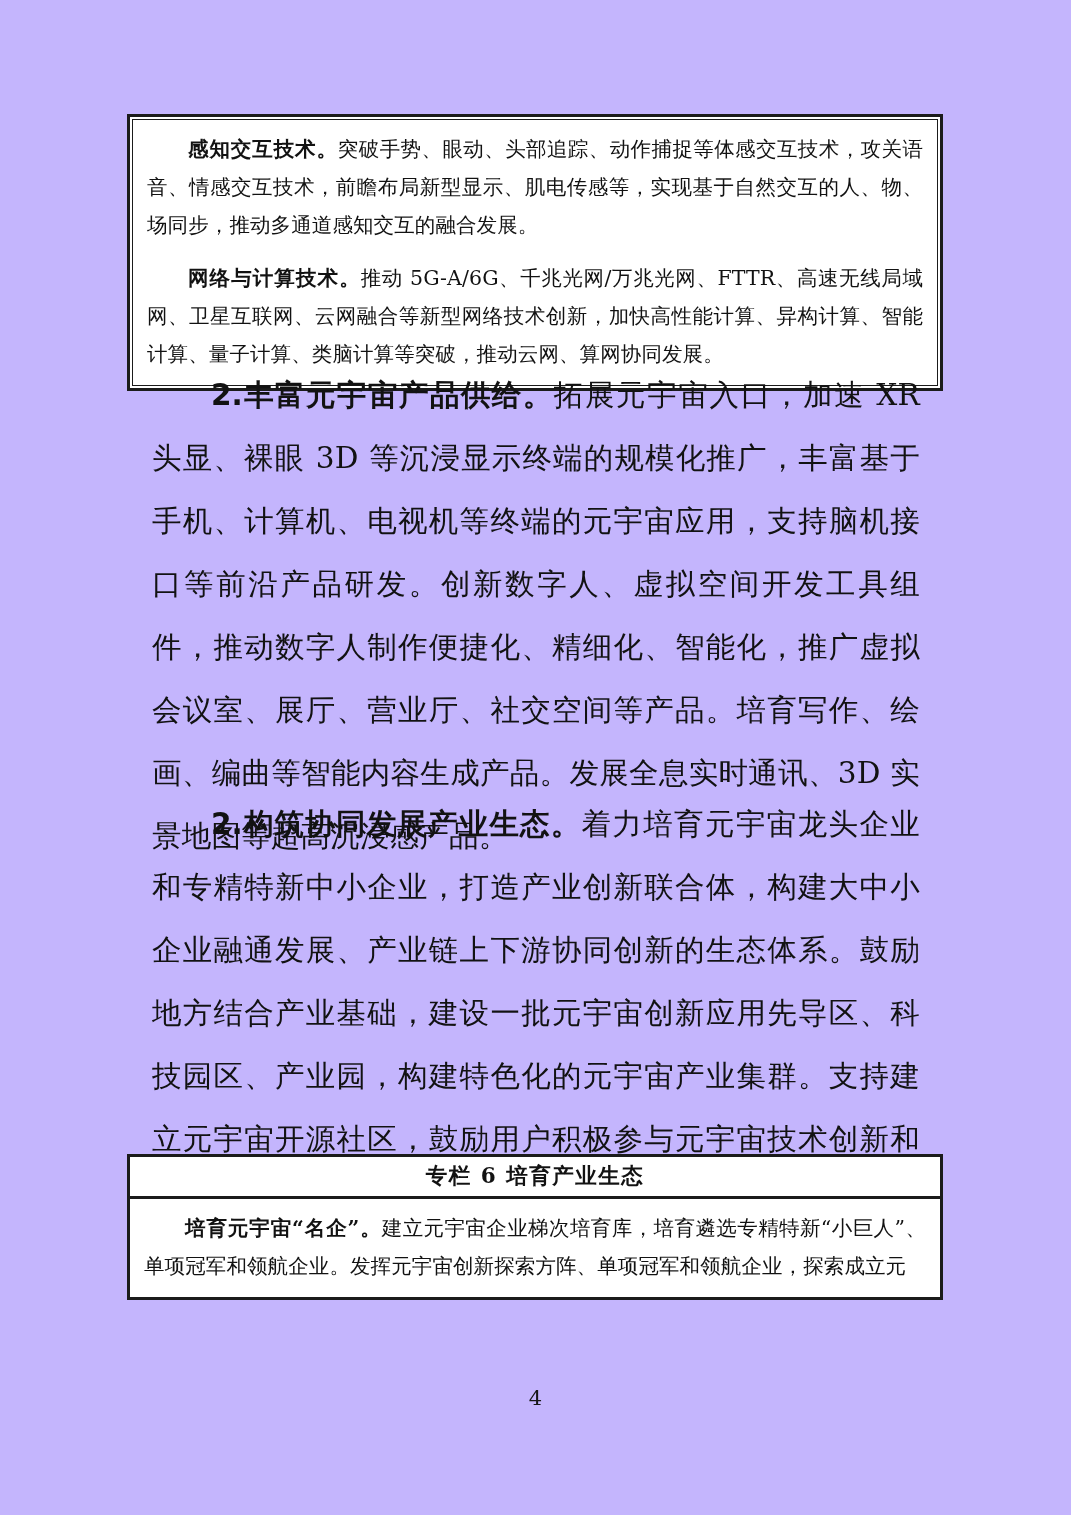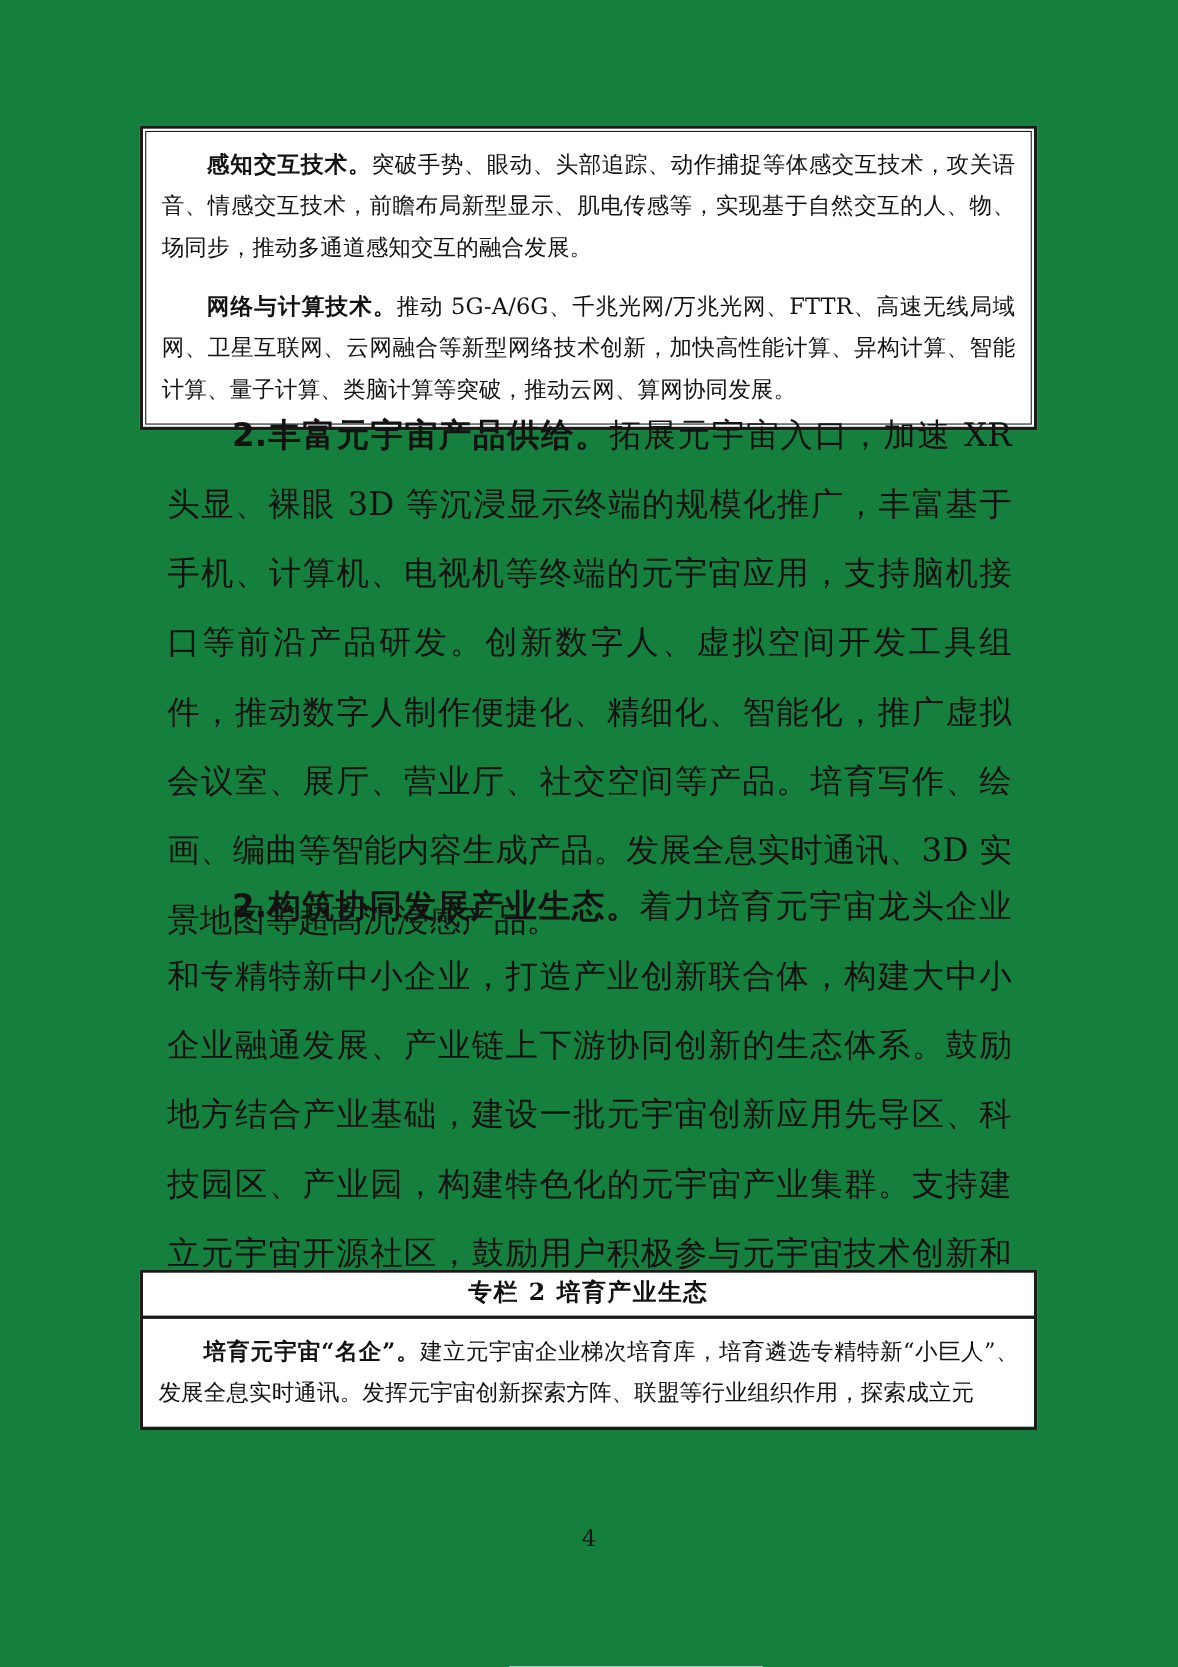--- a/index.html
+++ b/index.html
@@ -6,21 +6,21 @@
   html, body {
     margin: 0;
     padding: 0;
     background: #ffffff;
   }
   .page {
     position: relative;
     width: 1071px;
     height: 1515px;
     margin: 0 auto;
-    background: #15803d;
+    background: #c4b5fd;
     font-family: "DejaVu Serif", "Liberation Serif", serif;
     color: #121212;
     overflow: hidden;
     box-sizing: border-box;
   }
 
   
   .callout {
     position: absolute;
     left: 127px;
@@ -113,26 +113,26 @@
     </div>
   </section>
 
   <p class="body-p" style="top:364px;"><span class="lead">2.丰富元宇宙产品供给。</span><span>拓展元宇宙入口，加速 XR 头显、裸眼 3D 等沉浸显示终端的规模化推广，丰富基于手机、计算机、电视机等终端的元宇宙应用，支持脑机接口等前沿产品研发。创新数字人、虚拟空间开发工具组件，推动数字人制作便捷化、精细化、智能化，推广虚拟会议室、展厅、营业厅、社交空间等产品。培育写作、绘画、编曲等智能内容生成产品。发展全息实时通讯、3D 实景地图等超高沉浸感产品。</span></p>
 
   <p class="body-p" style="top:793px;"><span class="lead">2.构筑协同发展产业生态。</span><span>着力培育元宇宙龙头企业和专精特新中小企业，打造产业创新联合体，构建大中小企业融通发展、产业链上下游协同创新的生态体系。鼓励地方结合产业基础，建设一批元宇宙创新应用先导区、科技园区、产业园，构建特色化的元宇宙产业集群。支持建立元宇宙开源社区，鼓励用户积极参与元宇宙技术创新和内容生产，建立健全数字内容流通新机制、新模式、新业态。</span></p>
 
   <section class="callout no-inner" style="top:1154px; padding:0;">
     <div class="callout-inner">
 
-      <div class="callout-head">专栏 2  培育产业生态</div>
+      <div class="callout-head">专栏 6  培育产业生态</div>
 
       <div class="callout-body">
 
 
-        <p class="box-p"><span class="lead">培育元宇宙“名企”。</span><span>建立元宇宙企业梯次培育库，培育遴选专精特新“小巨人”、发展全息实时通讯。发挥元宇宙创新探索方阵、联盟等行业组织作用，探索成立元</span></p>
+        <p class="box-p"><span class="lead">培育元宇宙“名企”。</span><span>建立元宇宙企业梯次培育库，培育遴选专精特新“小巨人”、单项冠军和领航企业。发挥元宇宙创新探索方阵、单项冠军和领航企业，探索成立元</span></p>
 
       </div>
     </div>
   </section>
 
   <div class="page-number" style="top:1386px;">4</div>
 
 </div>
 
 </body></html>

